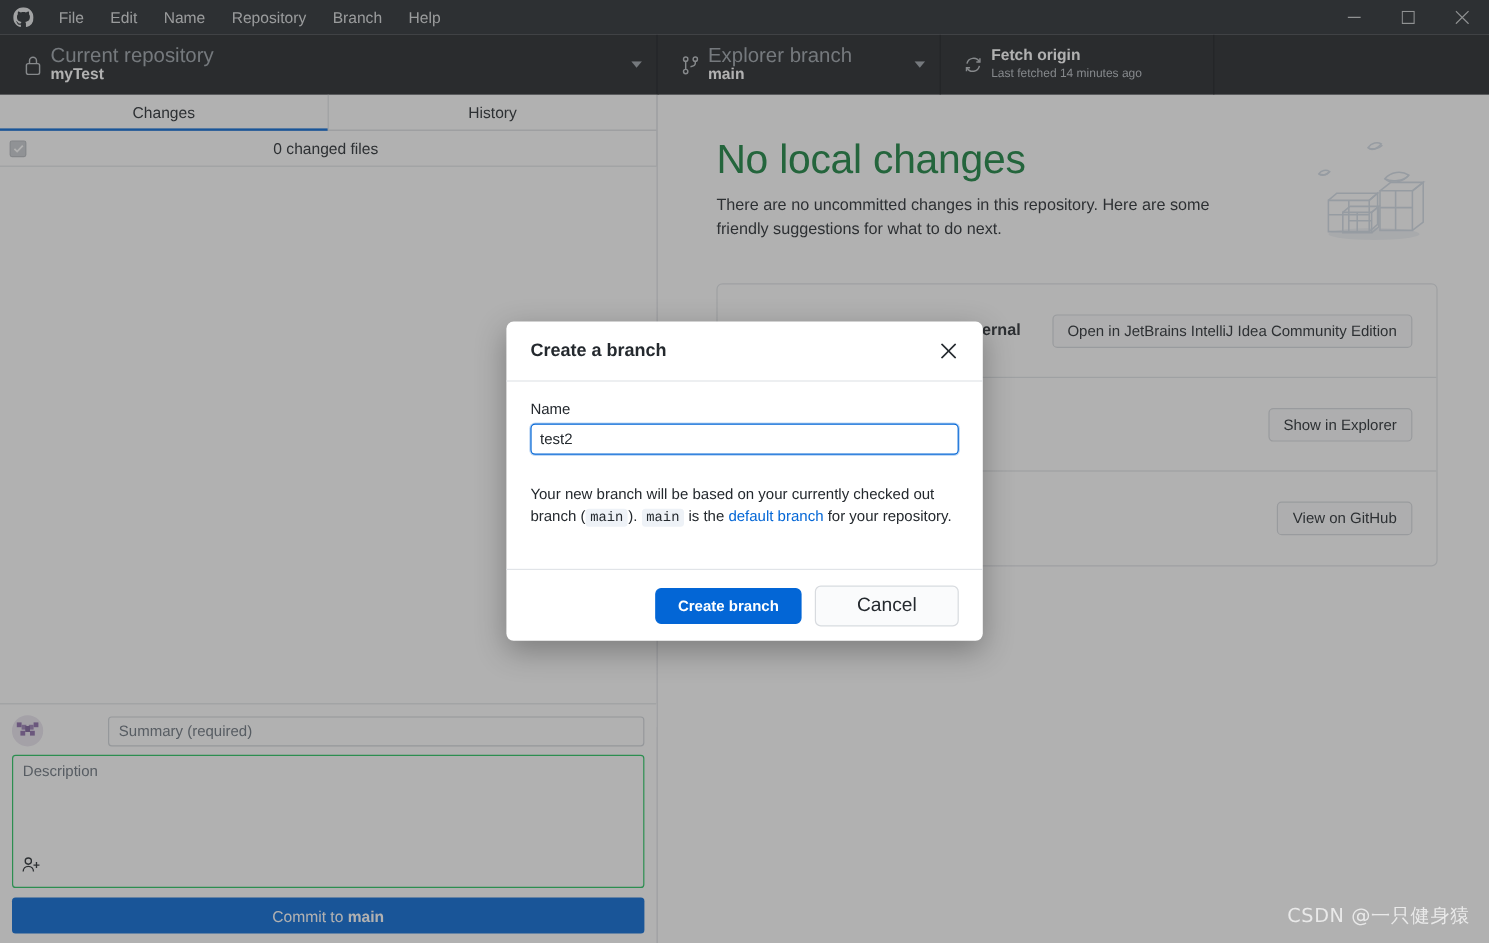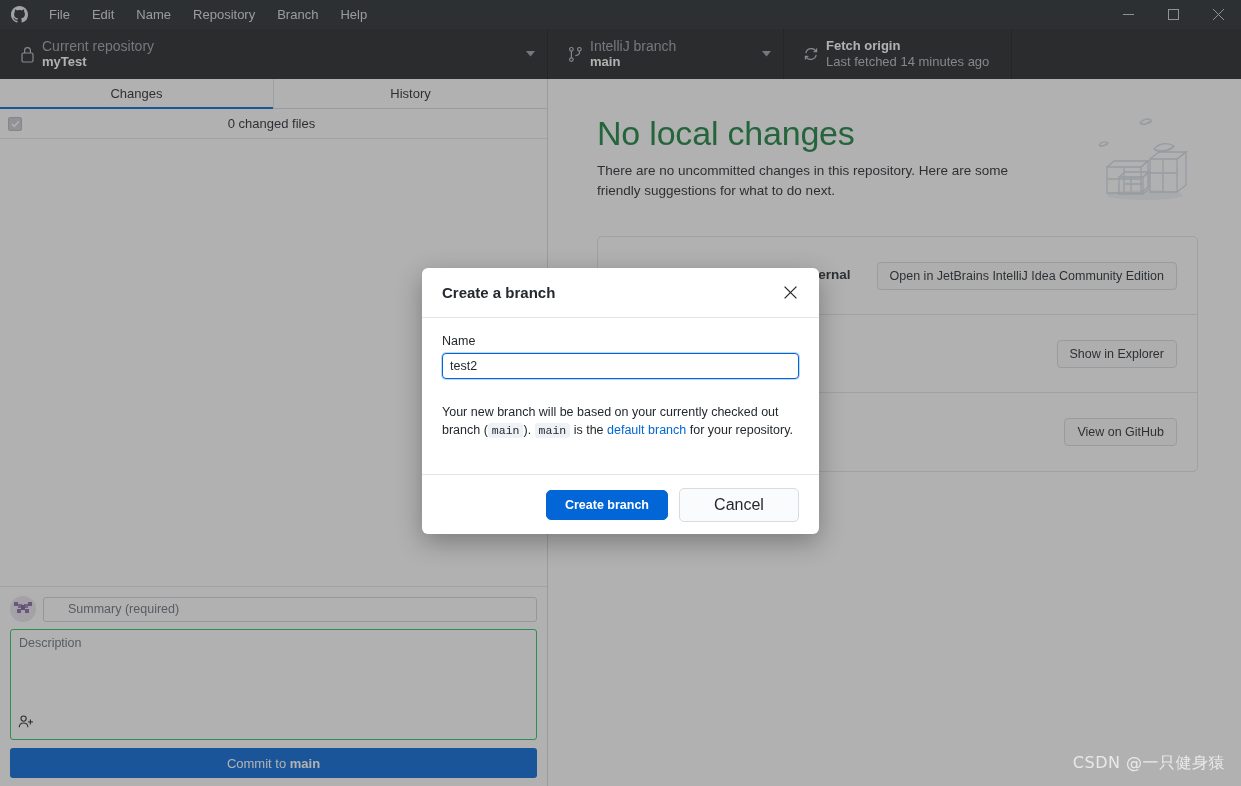--- a/index.html
+++ b/index.html
@@ -47,23 +47,23 @@
   .tb-cell {
     display: flex; align-items: center; position: relative;
     border-right: 1px solid #14171a;
   }
   .tb-repo { width: 548px; padding: 0 10px 0 12px; }
   .tb-branch { width: 236px; padding: 0 10px 0 12px; }
   .tb-fetch { width: 228px; padding: 0 10px 0 12px; }
   .tb-rest { flex: 1; border-right: none; }
   .tb-icon { width: 30px; flex: 0 0 30px; display: flex; align-items: center; justify-content: center; color: #b8bcc0; }
   .tb-text { display: flex; flex-direction: column; justify-content: center; flex: 1; min-width: 0; overflow: hidden; }
-  .tb-label { font-size: 14px; color: #9ba2a8; line-height: 15px; white-space: nowrap; }
+  .tb-label { font-size: 17px; color: #9ba2a8; line-height: 15px; white-space: nowrap; }
   .tb-value { font-size: 13px; color: #ffffff; font-weight: bold; line-height: 16px; white-space: nowrap; overflow: hidden; text-overflow: ellipsis; }
-  .tb-value.normal { font-weight: normal; color: #b6bbc0; font-size: 13px; }
+  .tb-value.normal { font-weight: normal; color: #b6bbc0; font-size: 10px; }
   .tb-caret {
     width: 14px; flex: 0 0 14px; display: flex; align-items: center; justify-content: center;
     color: #9ba2a8;
   }
 
   
   .sidebar {
     position: absolute; left: 0; top: 79px; width: 548px; height: 707px;
     background: #ffffff;
     border-right: 1px solid #d8dade;
@@ -100,22 +100,23 @@
     border-top: 1px solid #e2e4e7;
   }
   .summary-row { display: flex; align-items: center; gap: 7px; margin-bottom: 7px; }
   .avatar {
     width: 26px; height: 26px; border-radius: 50%;
     background: #e9e4ef; flex: 0 0 26px; overflow: hidden;
     display: flex; align-items: center; justify-content: center;
   }
   .summary-input {
     flex: 1; height: 25px; border: 1px solid #d1d5da; border-radius: 3px;
-    background: #fff; font-size: 12.5px; color: #24292e; padding: 0 24px;
-    font-family: "Liberation Sans", sans-serif;
+    background: #fff; font-size: 12.5px; color: #24292e; padding: 0 8px;
+    font-family: "Liberation Sans", sans-serif;
+    margin-left: 47px;
   }
   .summary-input::placeholder { color: #6a737d; }
   .desc-box {
     position: relative; height: 111px; border: 1px solid #22c55e; border-radius: 3px;
     background: #fff; margin-bottom: 8px;
   }
   .desc-input {
     width: 100%; height: 86px; border: none; outline: none; resize: none;
     padding: 6px 8px; font-size: 12.5px; color: #24292e; background: transparent;
     font-family: "Liberation Sans", sans-serif;
@@ -290,21 +291,21 @@
       <div class="tb-icon">
         <svg width="15" height="17" viewBox="0 0 15 17" fill="none" stroke="#b8bcc0" stroke-width="1.2">
           <circle cx="3.4" cy="3.3" r="1.8"></circle>
           <circle cx="3.4" cy="13.6" r="1.8"></circle>
           <circle cx="11.4" cy="3.3" r="1.8"></circle>
           <path d="M3.4 5.1v6.7"></path>
           <path d="M11.4 5.1v1.6c0 2.1-2 2.6-4 2.9"></path>
         </svg>
       </div>
       <div class="tb-text">
-        <span class="tb-label">IntelliJ branch</span>
+        <span class="tb-label">Explorer branch</span>
         <span class="tb-value">main</span>
       </div>
       <div class="tb-caret">
         <svg width="9" height="6" viewBox="0 0 9 6">
             <path d="M0 0 L4.5 5.5 L9 0 Z" fill="#9ba2a8"></path>
           </svg>
       </div>
     </div>
 
     <div class="tb-cell tb-fetch">

